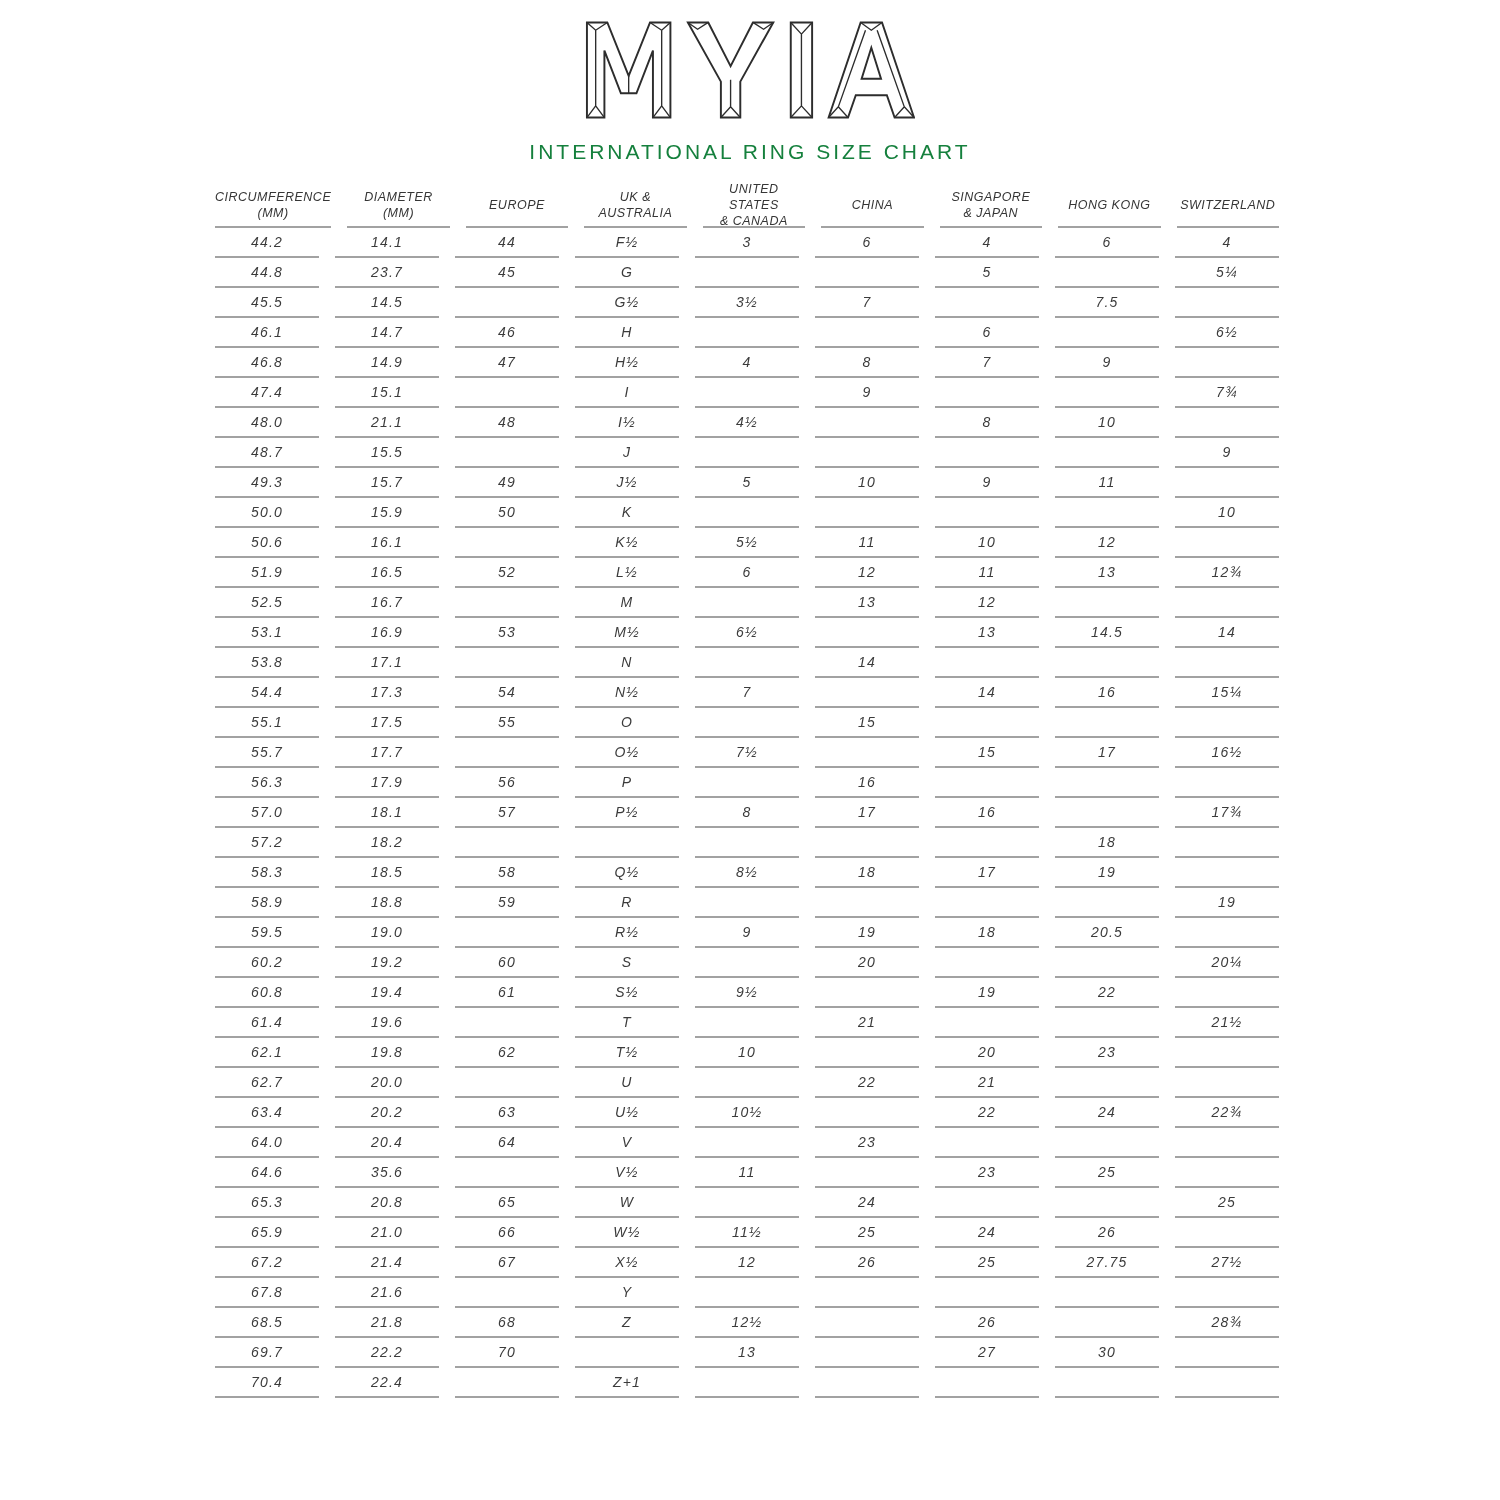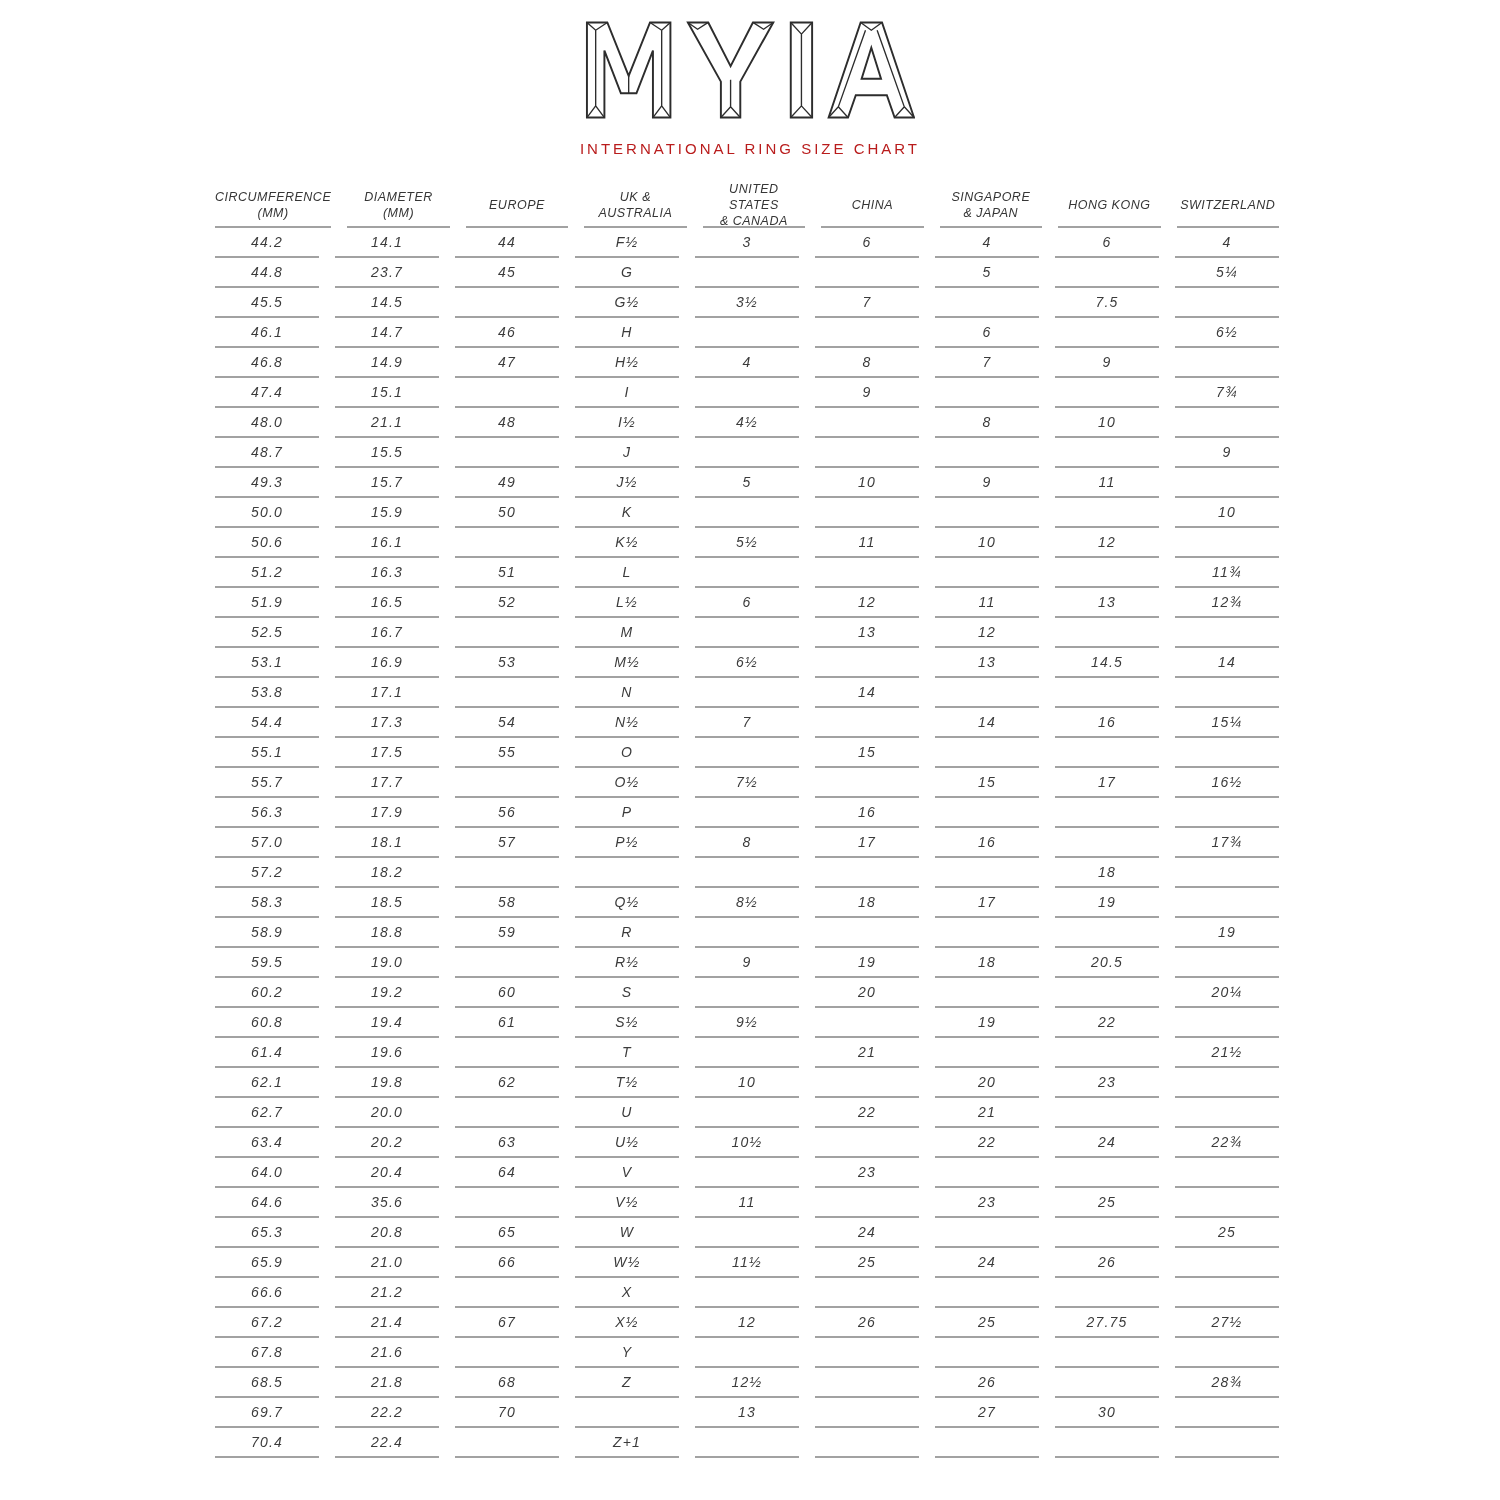--- a/index.html
+++ b/index.html
@@ -27,23 +27,23 @@
   .logo {
     width: 330px;
     height: 100px;
   }
   .subtitle {
     position: absolute;
     top: 140px;
     left: 0;
     width: 100%;
     text-align: center;
-    font-size: 15px;
+    font-size: 21px;
     letter-spacing: 3px;
-    color: #b91c1c;
+    color: #15803d;
     white-space: nowrap;
   }
   .table {
     position: absolute;
     top: 184px;
     left: 207px;
     width: 1080px;
   }
   .row {
     display: grid;
@@ -230,31 +230,20 @@
         <div class="cell">16.1</div>
         <div class="cell"></div>
         <div class="cell">K½</div>
         <div class="cell">5½</div>
         <div class="cell">11</div>
         <div class="cell">10</div>
         <div class="cell">12</div>
         <div class="cell"></div>
       </div>
       <div class="row">
-        <div class="cell">51.2</div>
-        <div class="cell">16.3</div>
-        <div class="cell">51</div>
-        <div class="cell">L</div>
-        <div class="cell"></div>
-        <div class="cell"></div>
-        <div class="cell"></div>
-        <div class="cell"></div>
-        <div class="cell">11¾</div>
-      </div>
-      <div class="row">
         <div class="cell">51.9</div>
         <div class="cell">16.5</div>
         <div class="cell">52</div>
         <div class="cell">L½</div>
         <div class="cell">6</div>
         <div class="cell">12</div>
         <div class="cell">11</div>
         <div class="cell">13</div>
         <div class="cell">12¾</div>
       </div>
@@ -494,31 +483,20 @@
         <div class="cell">21.0</div>
         <div class="cell">66</div>
         <div class="cell">W½</div>
         <div class="cell">11½</div>
         <div class="cell">25</div>
         <div class="cell">24</div>
         <div class="cell">26</div>
         <div class="cell"></div>
       </div>
       <div class="row">
-        <div class="cell">66.6</div>
-        <div class="cell">21.2</div>
-        <div class="cell"></div>
-        <div class="cell">X</div>
-        <div class="cell"></div>
-        <div class="cell"></div>
-        <div class="cell"></div>
-        <div class="cell"></div>
-        <div class="cell"></div>
-      </div>
-      <div class="row">
         <div class="cell">67.2</div>
         <div class="cell">21.4</div>
         <div class="cell">67</div>
         <div class="cell">X½</div>
         <div class="cell">12</div>
         <div class="cell">26</div>
         <div class="cell">25</div>
         <div class="cell">27.75</div>
         <div class="cell">27½</div>
       </div>

